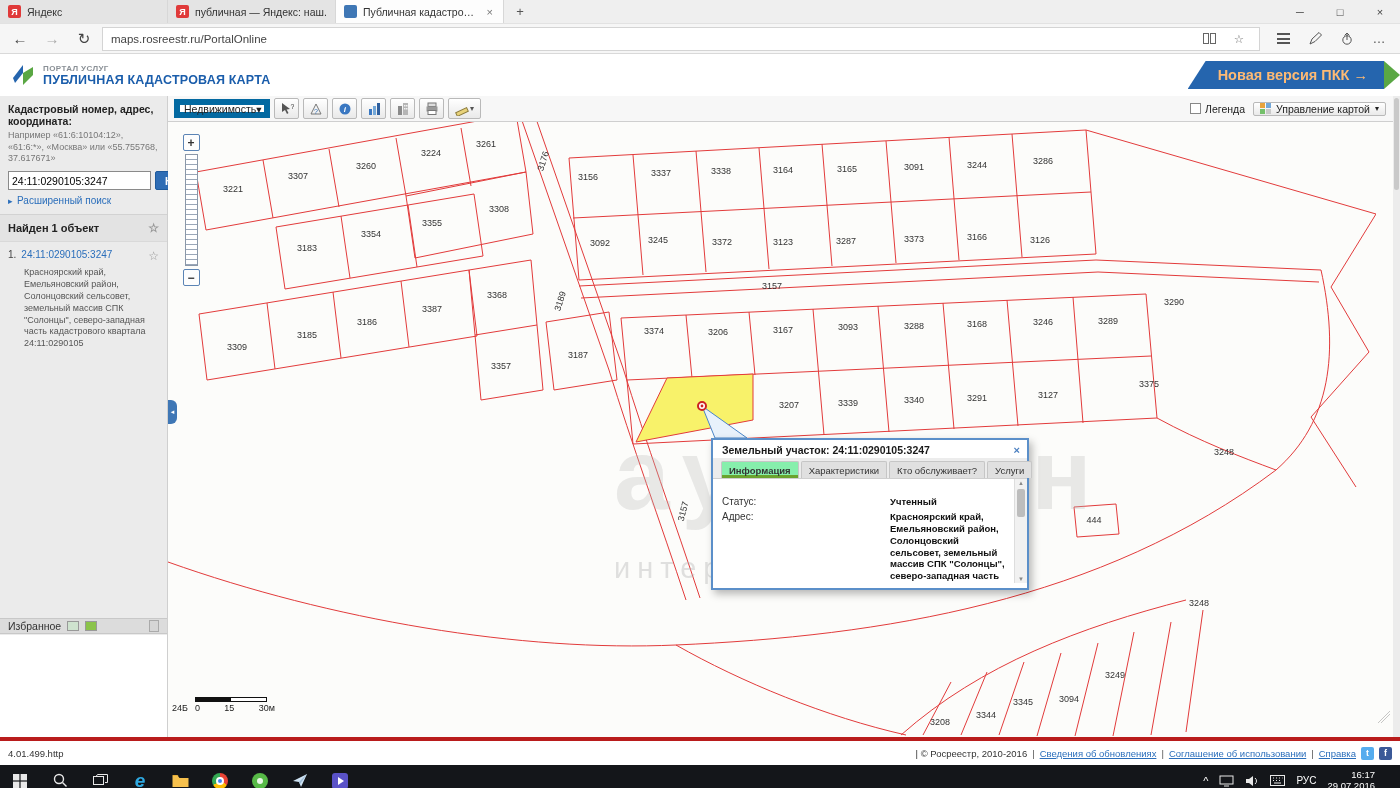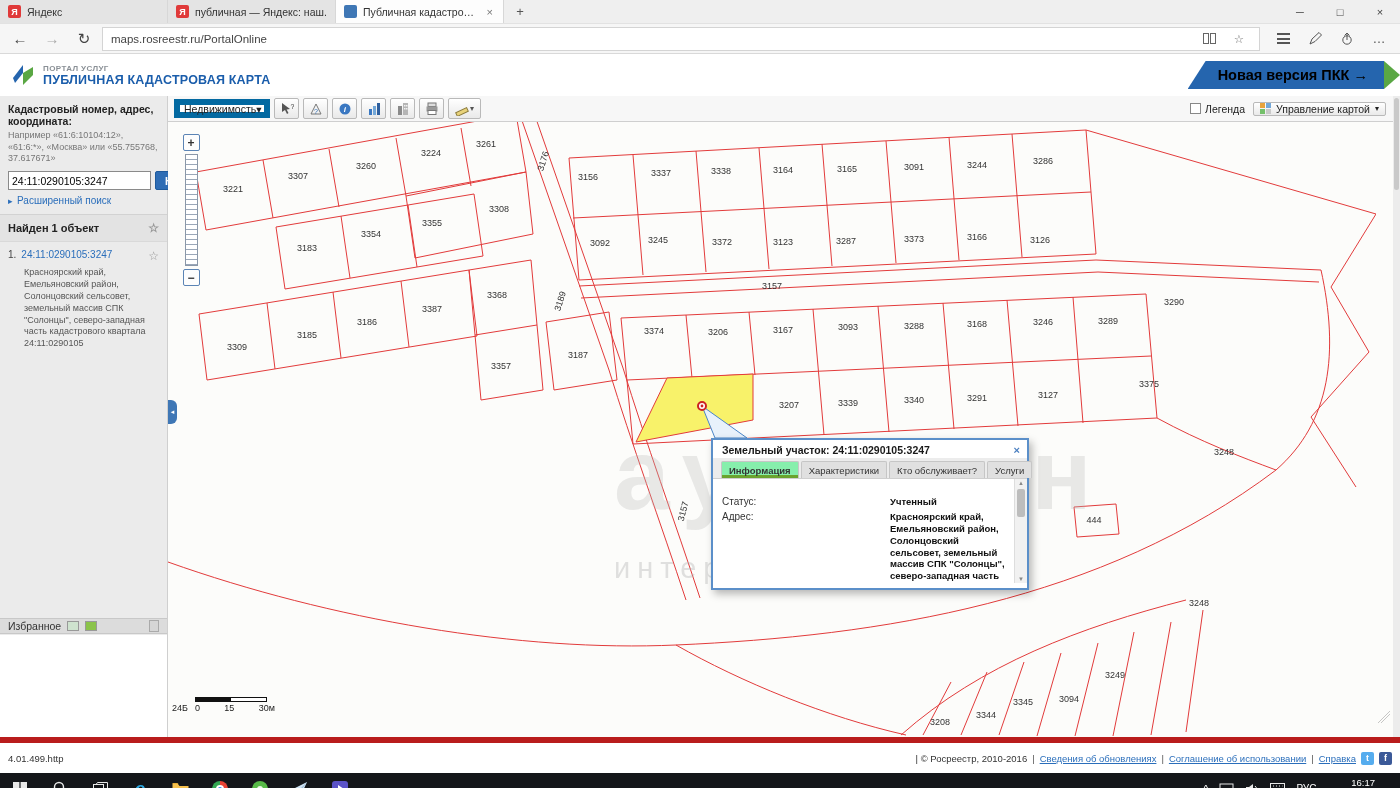--- a/index.html
+++ b/index.html
@@ -28,21 +28,21 @@
   .bar-ico { width:30px; height:26px; display:flex; align-items:center; justify-content:center; color:#555; font-size:13px; }
   .hub-lines { width:13px; height:11px; border-top:2px solid #555; border-bottom:2px solid #555; position:relative; }
   .hub-lines:after { content:""; position:absolute; left:0; right:0; top:3px; border-top:2px solid #555; }
 
   
   .site-header { height:42px; background:#fff; display:flex; align-items:center; padding-left:10px; position:relative; }
   .logo { display:flex; align-items:center; gap:7px; }
   .logo-text .small { font-size:8px; color:#8a9096; font-weight:bold; letter-spacing:.4px; }
   .logo-text .big { font-size:12.5px; color:#1a5dab; font-weight:bold; letter-spacing:.2px; }
   .banner { position:absolute; right:0; top:7px; height:28px; display:flex; align-items:stretch; }
-  .banner-blue { background:#2565ae; color:#000000; font-weight:bold; font-size:14.5px; padding:0 16px 0 30px; display:flex; align-items:center; clip-path:polygon(18px 0,100% 0,100% 100%,0 100%); }
+  .banner-blue { background:#2565ae; color:#fdba74; font-weight:bold; font-size:14.5px; padding:0 16px 0 30px; display:flex; align-items:center; clip-path:polygon(18px 0,100% 0,100% 100%,0 100%); }
   .banner-green { width:16px; background:#5aa744; clip-path:polygon(0 0,100% 50%,0 100%); }
 
   
   .content { display:flex; height:641px; position:relative; }
   .sidebar { width:168px; background:#ebebeb; border-right:1px solid #cfcfcf; position:relative; }
   .side-section { padding:7px 8px 6px 8px; }
   .side-label { font-weight:bold; font-size:10.5px; color:#222; }
   .side-hint { font-size:9px; color:#777; margin-top:3px; line-height:1.3; }
   .search-row { display:flex; gap:4px; margin-top:6px; }
   .search-input { flex:1; height:19px; border:1px solid #8a8a8a; font-size:10.5px; padding:0 3px; background:#fff; font-family:"Liberation Sans",sans-serif; }
@@ -107,21 +107,21 @@
   .pf-value { flex:1; font-weight:bold; color:#111; font-size:9.5px; line-height:1.25; padding-right:2px; }
   .popup-scroll { width:13px; background:#f1f1f1; border-left:1px solid #ddd; position:relative; }
   .scroll-arrow { position:absolute; left:0; right:0; text-align:center; font-size:6px; color:#888; }
   .scroll-arrow.up { top:1px; } .scroll-arrow.down { bottom:1px; }
   .scroll-thumb { position:absolute; left:2px; top:10px; width:8px; height:28px; background:#bdbdbd; border-radius:2px; }
 
   .page-scrollbar { position:absolute; right:0; top:0; bottom:0; width:7px; background:#ececec; z-index:6; }
   .page-scroll-thumb { position:absolute; left:1px; top:2px; width:5px; height:92px; background:#c9c9c9; border-radius:3px; }
 
   
-  .site-footer { height:36px; background:#fff; border-top:6px solid #b91c1c; display:flex; align-items:center; font-size:9.5px; color:#333; padding:0 8px; }
+  .site-footer { height:28px; background:#fff; border-top:4px solid #b91c1c; display:flex; align-items:center; font-size:9.5px; color:#333; padding:0 8px; }
   .footer-right { margin-left:auto; display:flex; align-items:center; gap:5px; }
   .f-link { color:#2a6ebb; text-decoration:underline; }
   .f-sep { color:#555; }
   .social { width:13px; height:13px; border-radius:2px; color:#fff; font-size:9px; font-weight:bold; display:flex; align-items:center; justify-content:center; }
   .social.tw { background:#55acee; } .social.fb { background:#3b5998; }
 
   
   .taskbar { height:31px; background:#14161a; display:flex; align-items:stretch; color:#fff; }
   .tb-btn { width:40px; display:flex; align-items:center; justify-content:center; }
   .edge-e { color:#2ea8e0; font-size:19px; font-weight:bold; font-style:italic; }

